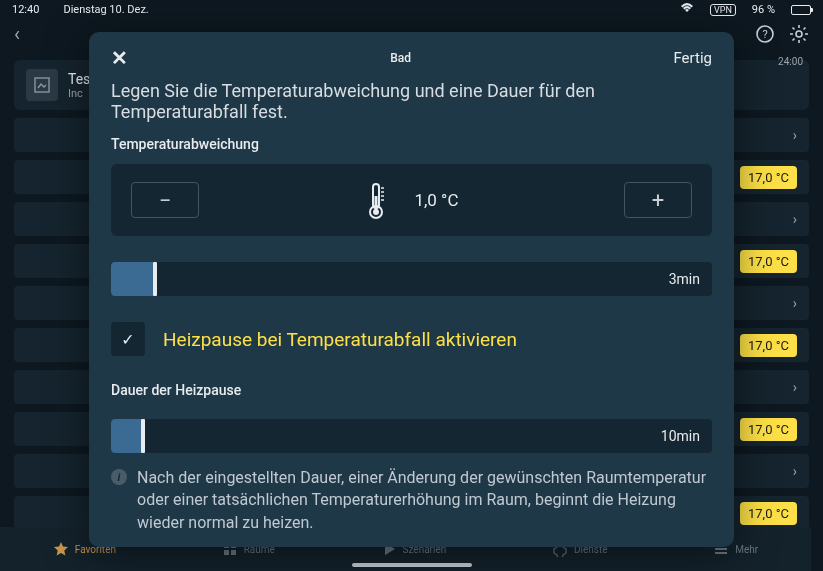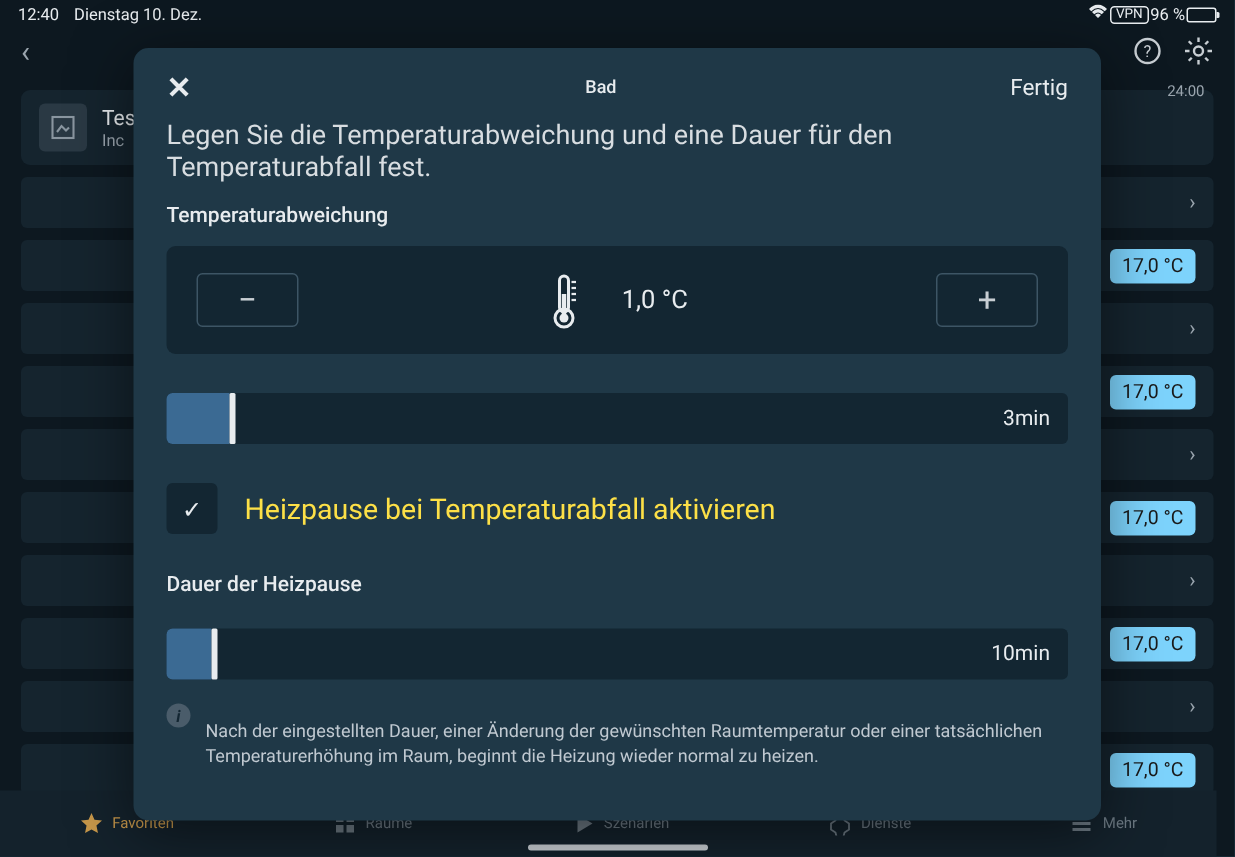--- a/index.html
+++ b/index.html
@@ -14,22 +14,22 @@
   }
   
   .status-bar {
     display: flex;
     justify-content: space-between;
     align-items: center;
     padding: 3px 12px;
     font-size: 11px;
     color: #e8ecef;
   }
-  .status-left { display: flex; gap: 10px; }
-  .status-right { display: flex; gap: 1px; align-items: center; }
+  .status-left { display: flex; gap: 24px; }
+  .status-right { display: flex; gap: 16px; align-items: center; }
   .vpn-badge { border: 1px solid #e8ecef; border-radius: 3px; padding: 0 3px; font-size: 9px; }
   .battery {
     width: 20px; height: 10px; border: 1px solid #e8ecef; border-radius: 2px; position: relative;
   }
   .battery::after {
     content: ""; position: absolute; right: -3px; top: 2px; width: 2px; height: 4px; background: #e8ecef; border-radius: 0 1px 1px 0;
   }
   .battery-fill { background: #e8ecef; height: 100%; width: 95%; border-radius: 1px; }
 
   
@@ -52,21 +52,21 @@
   }
   .bg-card-icon {
     width: 32px; height: 32px; background: #2a3944; border-radius:4px; display:flex; align-items:center; justify-content:center;
   }
   .bg-time { position: absolute; right: 20px; color: #9aa5ae; font-size: 10px; }
   .bg-row {
     background: #15242e; border-radius: 4px; height: 34px; margin-bottom: 8px;
     display: flex; align-items: center; justify-content: flex-end; padding: 0 12px;
   }
   .temp-badge {
-    background: #7dd3fc; color: #1a1a1a; border-radius: 4px; padding: 4px 8px; font-size: 13px;
+    background: #fde047; color: #1a1a1a; border-radius: 4px; padding: 4px 8px; font-size: 13px;
     margin-left: 8px;
   }
   .chev { color: #9aa5ae; font-size: 14px; margin-left: 8px; }
 
   
   .tab-bar {
     position: absolute; bottom: 0; left: 0; right: 12px; height: 44px;
     background: #14222c; display: flex; justify-content: space-around; align-items: center;
     font-size: 10px; color: #6d7a84;
   }
@@ -139,21 +139,21 @@
   .check-label { font-size: 19px; color: #fde047; }
 
   
   .info-row { display: flex; gap: 10px; align-items: flex-start; margin-top: 10px; }
   .info-icon {
     width: 16px; height: 16px; border-radius: 50%; background: #4a5c6a;
     display: flex; align-items: center; justify-content: center;
     font-size: 11px; font-style: italic; font-weight: bold; color: #132632;
     flex-shrink: 0; margin-top: 2px;
   }
-  .info-text { font-size: 12px; color: #c0c9d1; line-height: 1.4; margin-top: 12px; }
+  .info-text { font-size: 16px; color: #c0c9d1; line-height: 1.4; }
 </style>
 </head>
 <body>
 
 <div class="status-bar">
   <div class="status-left">
     <span>12:40</span>
     <span>Dienstag 10. Dez.</span>
   </div>
   <div class="status-right">

